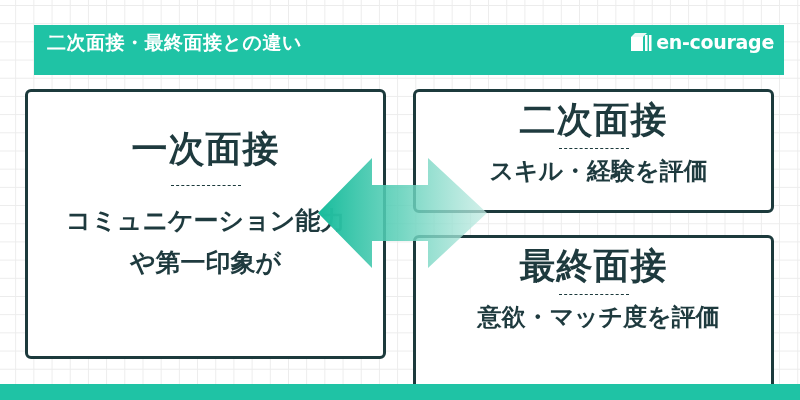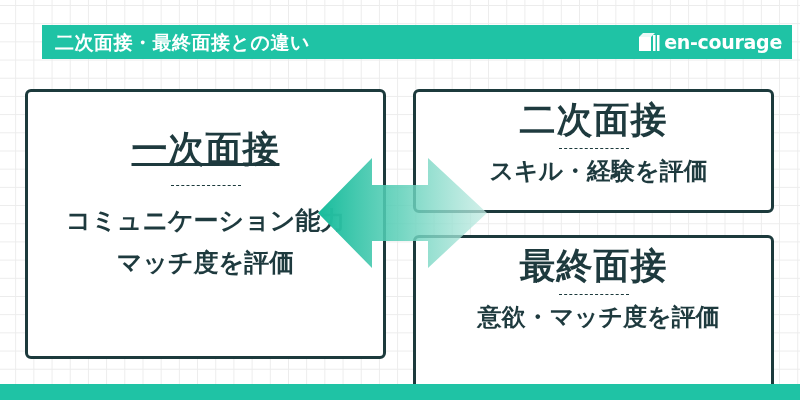--- a/index.html
+++ b/index.html
@@ -8,21 +8,21 @@
     background-color: #ffffff;
     background-image:
       linear-gradient(to right, #ececec 1px, transparent 1px),
       linear-gradient(to bottom, #ececec 1px, transparent 1px);
     background-size: 18.2px 18.2px;
     background-position: -3px 5px;
     font-family: "DejaVu Sans", "Liberation Sans", sans-serif;
     color: #1e3a3e;
   }
   .header-band {
-    position: absolute; left: 42px; top: 25px; width: 750px; height: 34px;
+    position: absolute; left: 34px; top: 25px; width: 750px; height: 50px;
     background: #1fc3a5;
   }
   .header-title {
     position: absolute; left: 13px; top: 3px;
     color: #ffffff; font-size: 19px; font-weight: bold; line-height: 28px;
     letter-spacing: 0.5px;
   }
   .brand {
     position: absolute; right: 10px; top: 4px; height: 26px;
     display: flex; align-items: center; gap: 4px;
@@ -38,21 +38,21 @@
     text-align: center; font-weight: bold;
   }
   .box-left { left: 25px; top: 89px; width: 361px; height: 270px; }
   .box-rt   { left: 413px; top: 89px; width: 361px; height: 124px; }
   .box-rb   { left: 413px; top: 235px; width: 361px; height: 160px; }
   .title-big { font-size: 36px; line-height: 44px; letter-spacing: 1px; }
   .dash {
     margin: 0 auto; width: 70px; border-top: 1px dashed #1c3a3c; height: 0;
   }
   .desc { font-size: 24px; line-height: 40px; padding-left: 10px; }
-  .box-left .title-big { margin-top: 35px; text-decoration: underline; }
+  .box-left .title-big { margin-top: 35px; }
   .box-left .dash { margin-top: 14px; }
   .box-left .desc-block { margin-top: 14px; font-size: 25px; line-height: 42px; }
   .box-rt .title-big, .box-rb .title-big { margin-top: 6px; }
   .box-rt .dash, .box-rb .dash { margin-top: 6px; }
   .box-rt .desc, .box-rb .desc { margin-top: 2px; }
   .arrow { position: absolute; left: 316px; top: 155px; width: 174px; height: 116px; }
   .bottom-band {
     position: absolute; left: 0; top: 384px; width: 800px; height: 16px;
     background: #1fc3a5;
   }
@@ -71,21 +71,21 @@
     </svg>
     <span class="brand-name">en-courage</span>
   </div>
 </div>
 
 <div class="box box-left">
   <div class="title-big">一次面接</div>
   <div class="dash"></div>
   <div class="desc-block">
     <div>コミュニケーション能力</div>
-    <div>マッチ度を評価</div>
+    <div>や第一印象が</div>
   </div>
 </div>
 
 <div class="box box-rt">
   <div class="title-big">二次面接</div>
   <div class="dash"></div>
   <div class="desc">スキル・経験を評価</div>
 </div>
 
 <div class="box box-rb">

